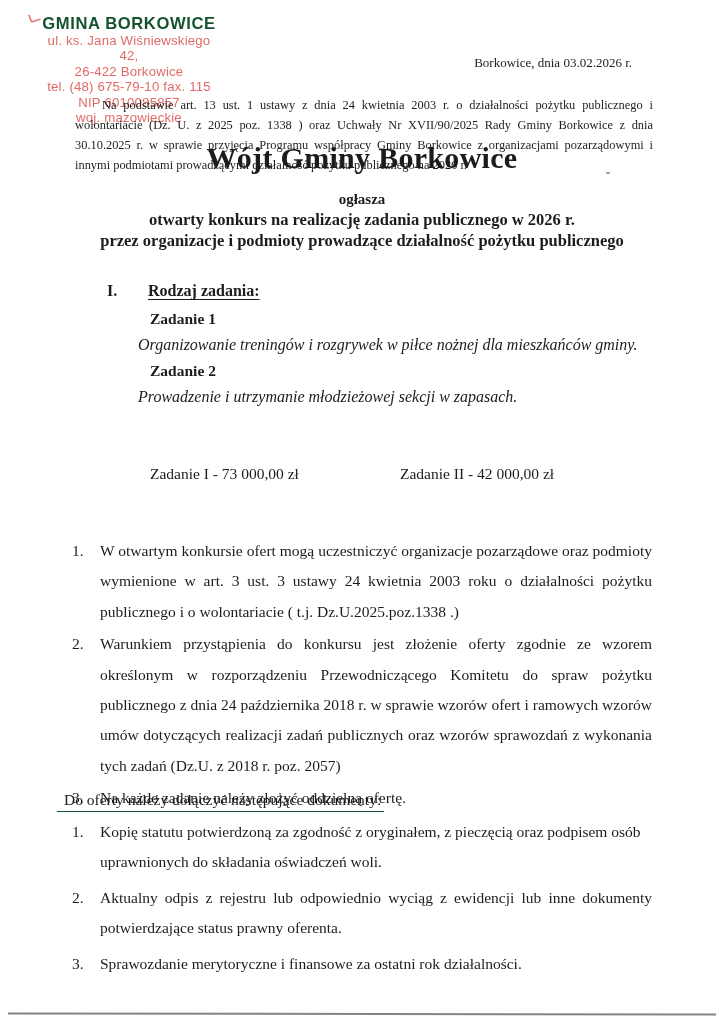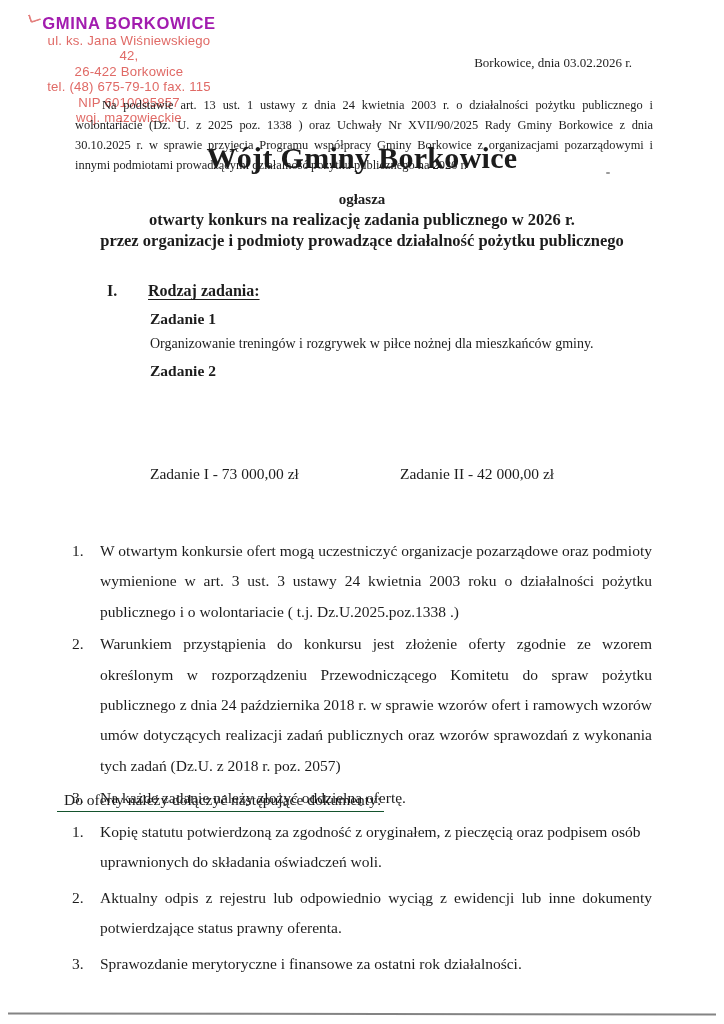--- a/index.html
+++ b/index.html
@@ -8,21 +8,21 @@
     background:#ffffff; overflow:hidden;
     font-family:"Liberation Serif", serif; color:#1c1c1c;
   }
   
   .stamp {
     position:absolute; top:15px; left:40px; width:178px;
     text-align:center; color:#e06a66;
     font-family:"Liberation Sans", sans-serif;
     line-height:15.4px; font-size:13.2px; letter-spacing:0.2px;
   }
-  .stamp .l1 { font-size:16.6px; font-weight:bold; color:#a21caf; letter-spacing:0.6px; line-height:18px; }
+  .stamp .l1 { font-size:16.6px; font-weight:bold; color:#14532d; letter-spacing:0.6px; line-height:18px; }
   .red-mark {
     position:absolute; top:13px; left:29px; width:9px; height:7px;
     border-left:2px solid #df6b68; border-bottom:2px solid #df6b68;
     transform:rotate(-18deg); border-radius:0 0 0 3px; opacity:.85;
   }
   .date-line { position:absolute; top:55px; right:92px; font-size:13px; }
   .intro {
     position:absolute; top:84px; left:75px; width:578px;
     font-size:12.4px; line-height:19.8px; text-align:justify; text-indent:27px;
   }
@@ -32,21 +32,21 @@
            font-size:15px; font-weight:bold; }
   .sub2  { position:absolute; top:210px; left:0; width:724px; text-align:center;
            font-size:16.5px; font-weight:bold; }
   .sub3  { position:absolute; top:231px; left:0; width:724px; text-align:center;
            font-size:16.5px; font-weight:bold; }
   .sec-heading { position:absolute; left:107px; font-size:16px; font-weight:bold; white-space:nowrap; }
   .sec-heading .num { display:inline-block; width:41px; }
   .sec-heading .txt { text-decoration:underline; text-underline-offset:3px;margin-top:28px; }
   .s1 { top:282px; } .s2 { top:429px; } .s3 { top:500px; }
   .task-label { position:absolute; left:150px; font-size:15.5px; font-weight:bold; }
-  .task-text  { position:absolute; left:150px; font-size:14px; }
+  .task-text  { position:absolute; left:138px; font-size:16px;font-style:italic; }
   .tl1 { top:310px; } .tt1 { top:336px; } .tl2 { top:362px; } .tt2 { top:388px; }
   .amount { position:absolute; top:465px; font-size:15.5px; }
   .a1 { left:150px; } .a2 { left:400px; }
   .num-list { position:absolute; left:72px; width:580px; }
   .list-a { top:536px; } .list-b { top:817px; }
   .num-item { display:flex; font-size:15.5px; line-height:30.4px; margin-bottom:2px; }
   .num-item .no { flex:0 0 28px; }
   .num-item .tx { flex:1; text-align:justify; }
   .num-item .tx.nojust { text-align:left; }
   .list-b .num-item { margin-bottom:5px; }
@@ -84,20 +84,21 @@
   <div class="sub1">ogłasza</div>
   <div class="sub2">otwarty konkurs na realizację zadania publicznego w 2026 r.</div>
   <div class="sub3">przez organizacje i podmioty prowadzące działalność pożytku publicznego</div>
 
   <div class="sec-heading s1">
     <span class="num">I.</span><span class="txt">Rodzaj zadania:</span>
   </div>
   <div class="task-label tl1">Zadanie 1</div>
   <div class="task-text tt1">Organizowanie  treningów i rozgrywek w piłce nożnej dla mieszkańców gminy.</div>
   <div class="task-label tl2">Zadanie 2</div>
+  <div class="task-text tt2">Prowadzenie i utrzymanie młodzieżowej sekcji w zapasach.</div>
 
   <div class="amount a1">Zadanie I - 73 000,00 zł</div>
   <div class="amount a2">Zadanie II -  42 000,00 zł</div>
 
 
   <div class="num-list list-a">
     <div class="num-item">
       <span class="no">1.</span>
       <span class="tx">W otwartym konkursie ofert mogą uczestniczyć organizacje pozarządowe oraz podmioty wymienione w art. 3 ust. 3 ustawy 24 kwietnia 2003 roku o działalności pożytku publicznego i o wolontariacie ( t.j. Dz.U.2025.poz.1338 .)</span>
     </div>

